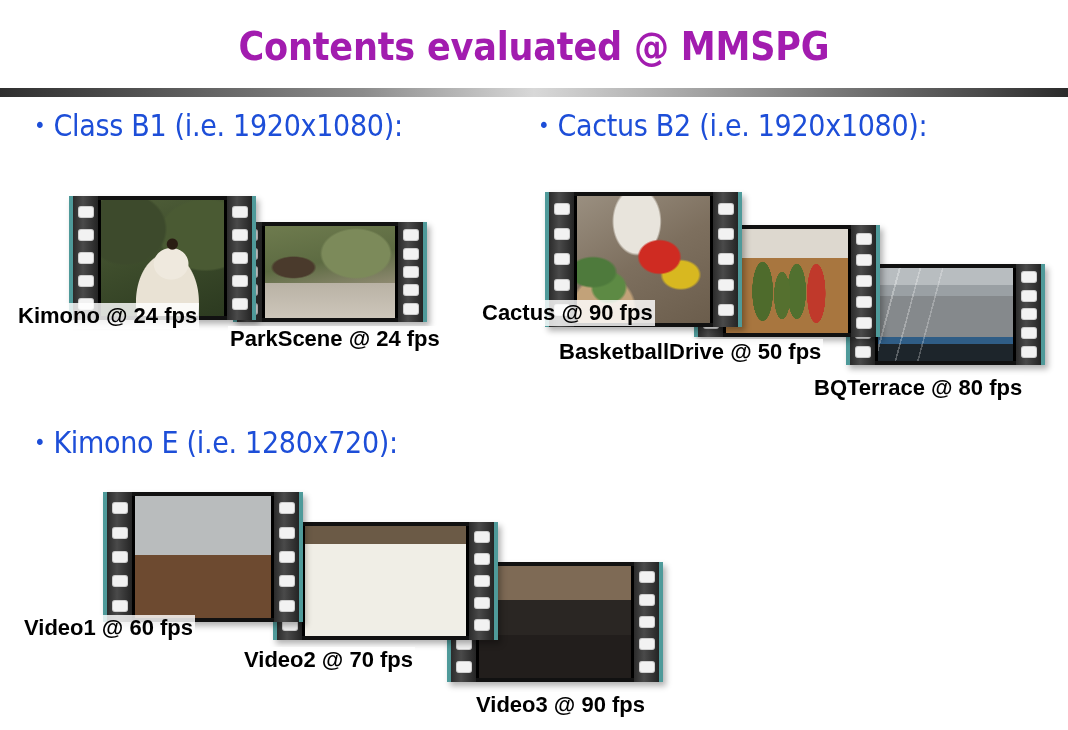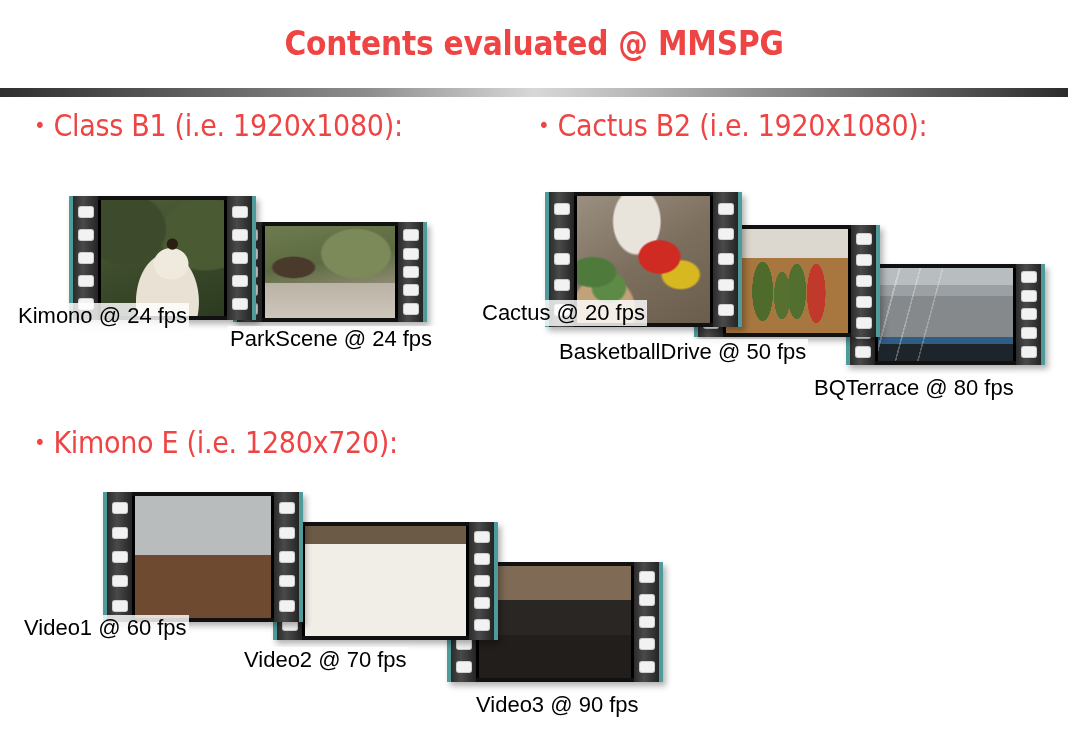--- a/index.html
+++ b/index.html
@@ -16,23 +16,23 @@
     -webkit-font-smoothing: antialiased;
   }
 
   
   .slide-title {
     position: absolute;
     left: 0;
     top: 24px;
     width: 1068px;
     text-align: center;
-    color: #ef4444;
+    color: #a21caf;
     font-family: "DejaVu Sans Condensed", "Liberation Sans Narrow", "Liberation Sans", sans-serif;
-    font-size: 33px;
+    font-size: 39px;
     font-weight: 600;
     letter-spacing: -0.2px;
     white-space: nowrap;
   }
 
   
   .title-rule {
     position: absolute;
     left: 0;
     top: 88px;
@@ -44,21 +44,21 @@
       #8c8c8c 34%,
       #d8d8d8 50%,
       #9a9a9a 68%,
       #4a4a4a 92%,
       #2b2b2b 100%);
   }
 
   
   .bullet-heading {
     position: absolute;
-    color: #ef4444;
+    color: #1d4ed8;
     font-family: "DejaVu Sans Condensed", "Liberation Sans Narrow", "Liberation Sans", sans-serif;
     font-size: 30px;
     font-weight: 400;
     white-space: nowrap;
     letter-spacing: -0.3px;
   }
   .bullet-heading .dot {
     font-size: 22px;
     vertical-align: 3px;
     margin-right: 8px;
@@ -231,21 +231,21 @@
       radial-gradient(ellipse 9% 14% at 20% 25%, #cfcac2 0 90%, rgba(0,0,0,0) 92%),
       radial-gradient(ellipse 9% 14% at 74% 22%, #cfcac2 0 90%, rgba(0,0,0,0) 92%);
   }
 
   
   .caption {
     position: absolute;
     color: #000000;
     font-family: "Liberation Sans", sans-serif;
     font-size: 22px;
-    font-weight: 400;
+    font-weight: 700;
     white-space: nowrap;
     background: rgba(255,255,255,0.82);
     padding: 0 2px;
   }
 </style>
 </head>
 <body>
 
 <div class="slide-title">Contents evaluated @ MMSPG</div>
 
@@ -323,21 +323,21 @@
     </div>
     <div class="perfs">
       <i class="hole"></i>
         <i class="hole"></i>
         <i class="hole"></i>
         <i class="hole"></i>
         <i class="hole"></i>
     </div>
   </div>
 </div>
-<div class="caption" style="left:480px; top:300px; z-index:20;">Cactus @ 20 fps</div>
+<div class="caption" style="left:480px; top:300px; z-index:20;">Cactus @ 90 fps</div>
 
 <div class="film-strip" style="left:694px; top:225px; width:186px; height:112px; z-index:11;">
   <div class="strip-inner">
     <div class="perfs">
       <i class="hole"></i>
         <i class="hole"></i>
         <i class="hole"></i>
         <i class="hole"></i>
         <i class="hole"></i>
     </div>

